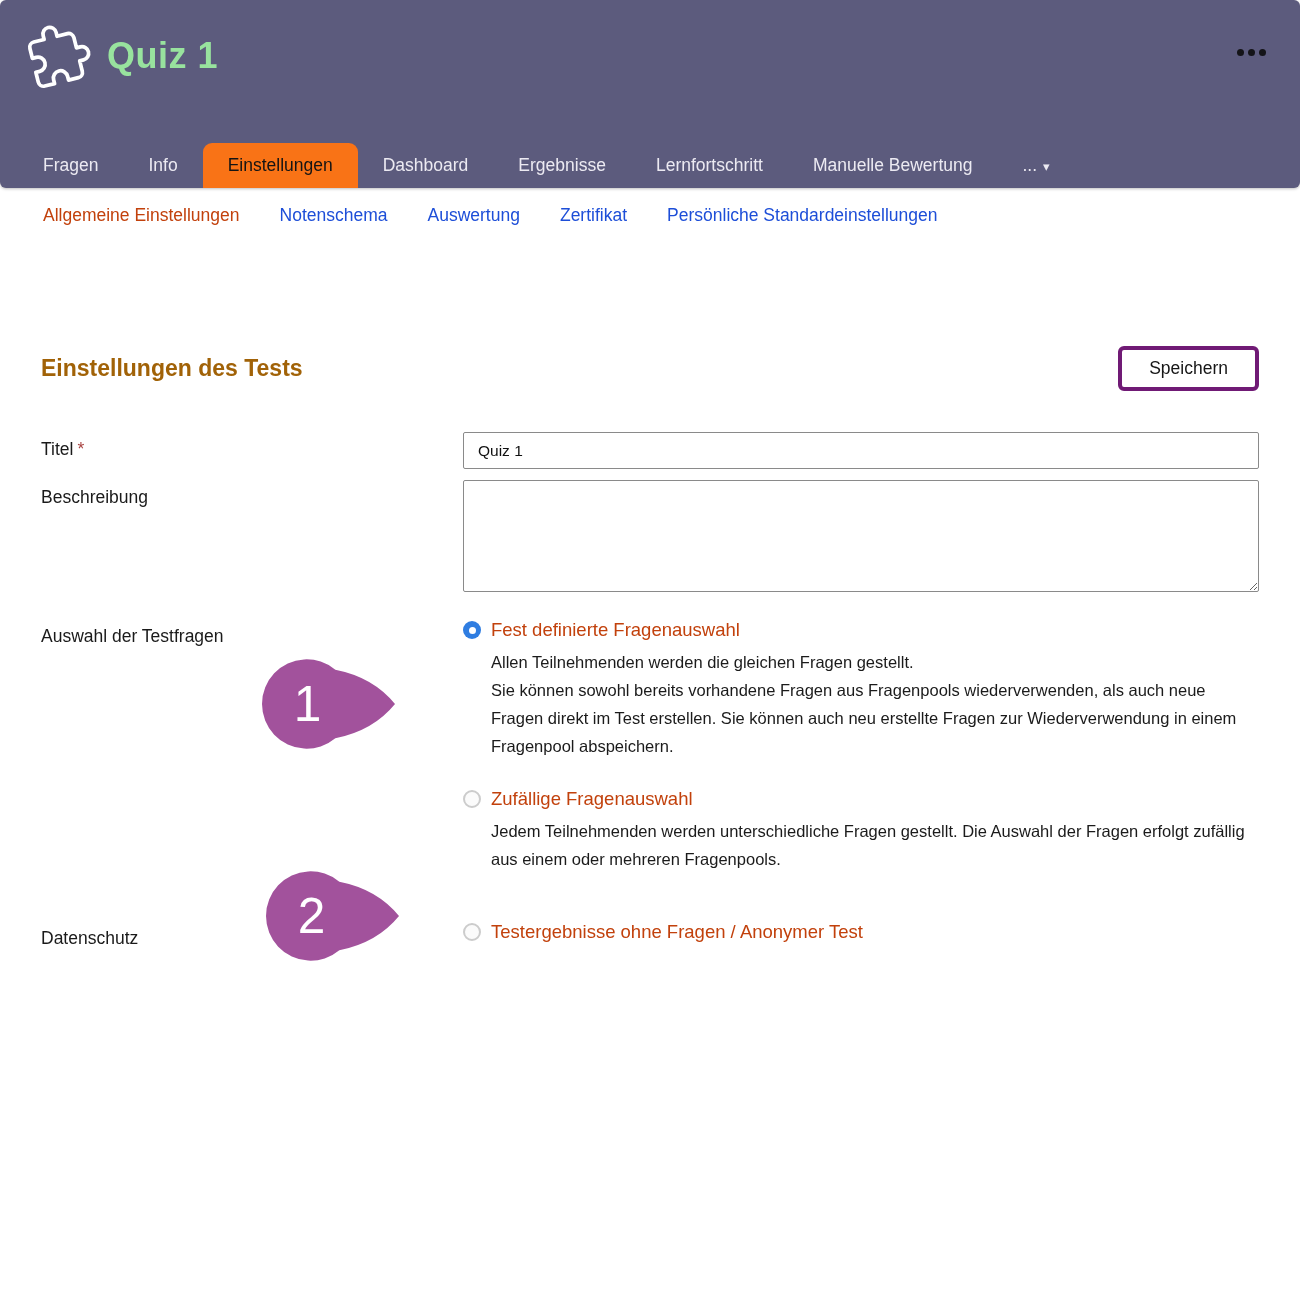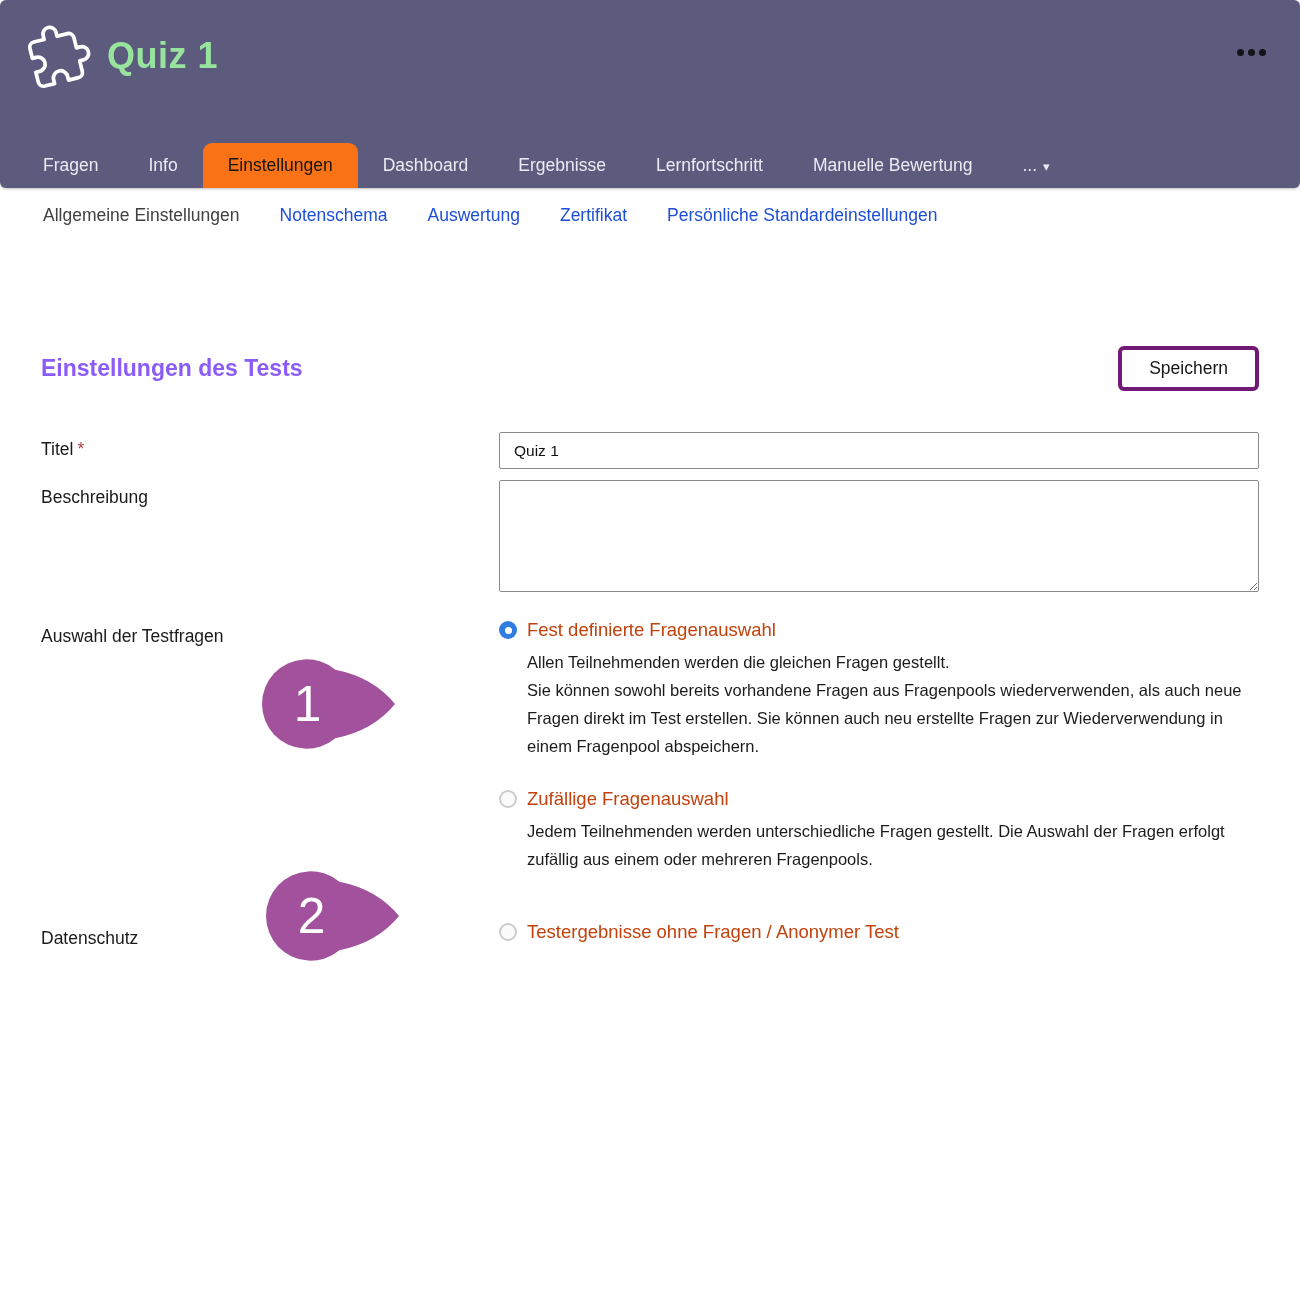--- a/index.html
+++ b/index.html
@@ -20,31 +20,31 @@
   .tab-bar { position:absolute; left:0; right:0; bottom:0; height:45px; display:flex;
              padding-left:18px; align-items:center; }
   .tab { line-height:45px; padding:0 25px; font-size:17.5px; color:#eceaf2; cursor:pointer;
          white-space:nowrap; }
   .tab.active { background:#f97316; color:#141414; border-radius:9px 9px 0 0; }
   .tab .caret { font-size:13px; margin-left:6px; }
 
   
   .subnav { display:flex; gap:40px; padding:17px 0 14px 43px; font-size:17.5px; }
   .subnav-item { color:#1d4ed8; cursor:pointer; white-space:nowrap; }
-  .subnav-item.active { color:#404040; cursor:default; }
+  .subnav-item.active { color:#c2410c; cursor:default; }
 
   
   .content { padding:0 41px; }
   .page-head { margin-top:106px; display:flex; justify-content:space-between; align-items:center; }
-  .page-head h1 { font-size:23px; font-weight:700; color:#8b5cf6; }
+  .page-head h1 { font-size:23px; font-weight:700; color:#a16207; }
   .save-btn { background:#fff; border:4px solid #701a75; border-radius:6px; padding:8px 27px;
               font-size:17.5px; font-family:inherit; color:#161616; cursor:pointer; }
 
   .form { margin-top:41px; }
-  .form-row { display:grid; grid-template-columns:422px 1fr; align-items:start;gap:36px; }
+  .form-row { display:grid; grid-template-columns:422px 1fr; align-items:start; }
   .form-label { font-size:17.5px; padding-top:7px; color:#1a1a1a; }
   .req { color:#a94442; margin-left:4px; }
 
   .text-input { width:100%; height:37px; border:1px solid #8a8a8a; border-radius:2px;
                 padding:0 14px; font-size:15.5px; font-family:inherit; color:#111; background:#fff; }
   .row-title { margin-bottom:11px; }
   .row-desc  { margin-bottom:27px; }
   .textarea { width:100%; height:112px; border:1px solid #8a8a8a; border-radius:2px;
               padding:8px 12px; font-size:15.5px; font-family:inherit; resize:both; }
 

